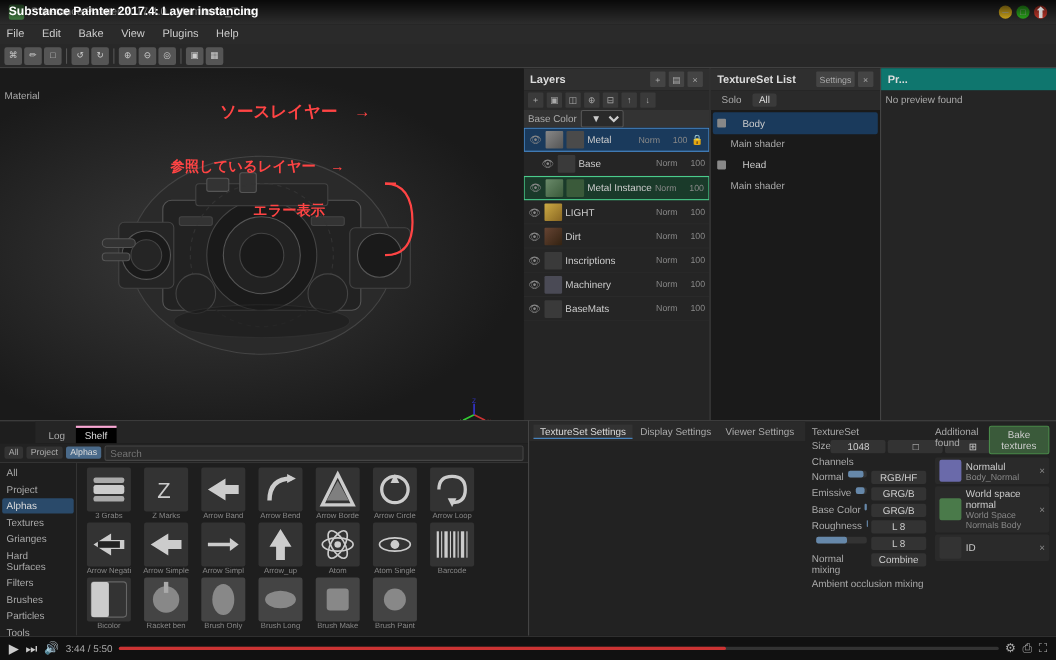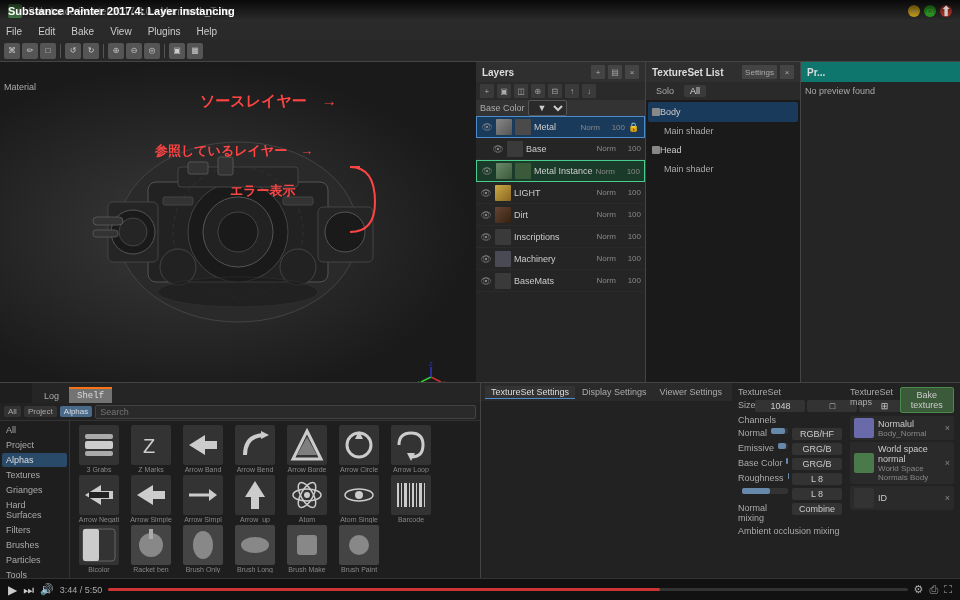--- a/index.html
+++ b/index.html
@@ -93,21 +93,21 @@
       height: 20px; background: #2f2f2f; display: flex; align-items: center;
       padding: 0 6px; justify-content: space-between;
     }
     #textureset-tabs {
       height: 18px; display: flex; align-items: center; background: #2a2a2a;
       padding: 0 4px; gap: 4px;
     }
     .ts-tab { font-size: 9px; color: #aaa; padding: 1px 6px; cursor: pointer; border-radius: 2px; }
     .ts-tab.active { background: #3a3a3a; color: #ddd; }
     #textureset-list { flex: 1; padding: 2px; }
-    .ts-item { height: 20px; display: flex; align-items: center; gap: 0; padding: 0 4px; font-size: 9px; color: #ccc; cursor: pointer; border-radius: 2px; }
+    .ts-item { height: 20px; display: flex; align-items: center; gap: 15px; padding: 0 4px; font-size: 9px; color: #ccc; cursor: pointer; border-radius: 2px; }
     .ts-item.selected { background: #1a3a5c; }
     .ts-item-dot { width: 8px; height: 8px; background: #888; border-radius: 1px; }
     .ts-sub { padding-left: 16px; font-size: 9px; color: #aaa; height: 18px; display: flex; align-items: center; cursor: pointer; }
 
     
     #properties-panel {
       width: 160px; background: #252525; border-left: 1px solid #444;
       display: flex; flex-direction: column;
     }
     #properties-header {
@@ -119,21 +119,21 @@
     
     #bottom-tabs-panel {
       height: 120px; background: #1e1e1e; border-top: 1px solid #444;
       display: flex; flex-direction: column;
     }
     #bottom-tabs-header {
       height: 20px; display: flex; align-items: flex-end; background: #252525;
       padding: 0 4px; gap: 2px; margin-left: 32px;
     }
     .bottom-tab { font-size: 9px; color: #aaa; padding: 2px 8px; cursor: pointer; border-top: 2px solid transparent; }
-    .bottom-tab.active { color: #ddd; border-top: 2px solid #f97316; background: #737373; font-family: Liberation Mono, monospace; }
+    .bottom-tab.active { color: #ddd; border-top: 2px solid #f9a8d4; background: #000000; }
     #bottom-content { flex: 1; display: flex; flex-direction: column; overflow: hidden; }
     #assets-toolbar {
       height: 18px; background: #222; display: flex; align-items: center;
       padding: 0 4px; gap: 3px; border-bottom: 1px solid #333;
     }
     .assets-filter-btn { font-size: 8px; color: #aaa; padding: 1px 4px; background: #333; border-radius: 2px; cursor: pointer; }
     .assets-filter-btn.active { background: #4a6a8a; color: #ddd; }
     .assets-search { flex: 1; height: 14px; background: #2a2a2a; border: 1px solid #444; color: #ccc; font-size: 9px; padding: 0 4px; border-radius: 2px; }
     #assets-sidebar-main {
       display: flex; flex: 1; overflow: hidden;
@@ -540,21 +540,21 @@
         <span class="prop-label">Normal mixing</span>
         <span class="prop-value">Combine</span>
       </div>
       <div class="prop-row">
         <span class="prop-label">Ambient occlusion mixing</span>
       </div>
     </div>
 
     <div style="flex:1; min-width:0;">
       <div class="prop-row">
-        <span class="prop-label">TextureSet maps</span>
+        <span class="prop-label">Additional found</span>
         <button style="background:#3a5a3a;border:1px solid #4a8a4a;color:#ccc;font-size:9px;padding:2px 6px;border-radius:2px;cursor:pointer;">Bake textures</button>
       </div>
       <div class="normal-map-item">
         <div class="nm-thumb" style="background:#6a6aaa;"></div>
         <div style="flex:1;">
           <div class="nm-label">Normalul</div>
           <div style="font-size:8px;color:#888;">Body_Normal</div>
         </div>
         <div class="nm-x">×</div>
       </div>

